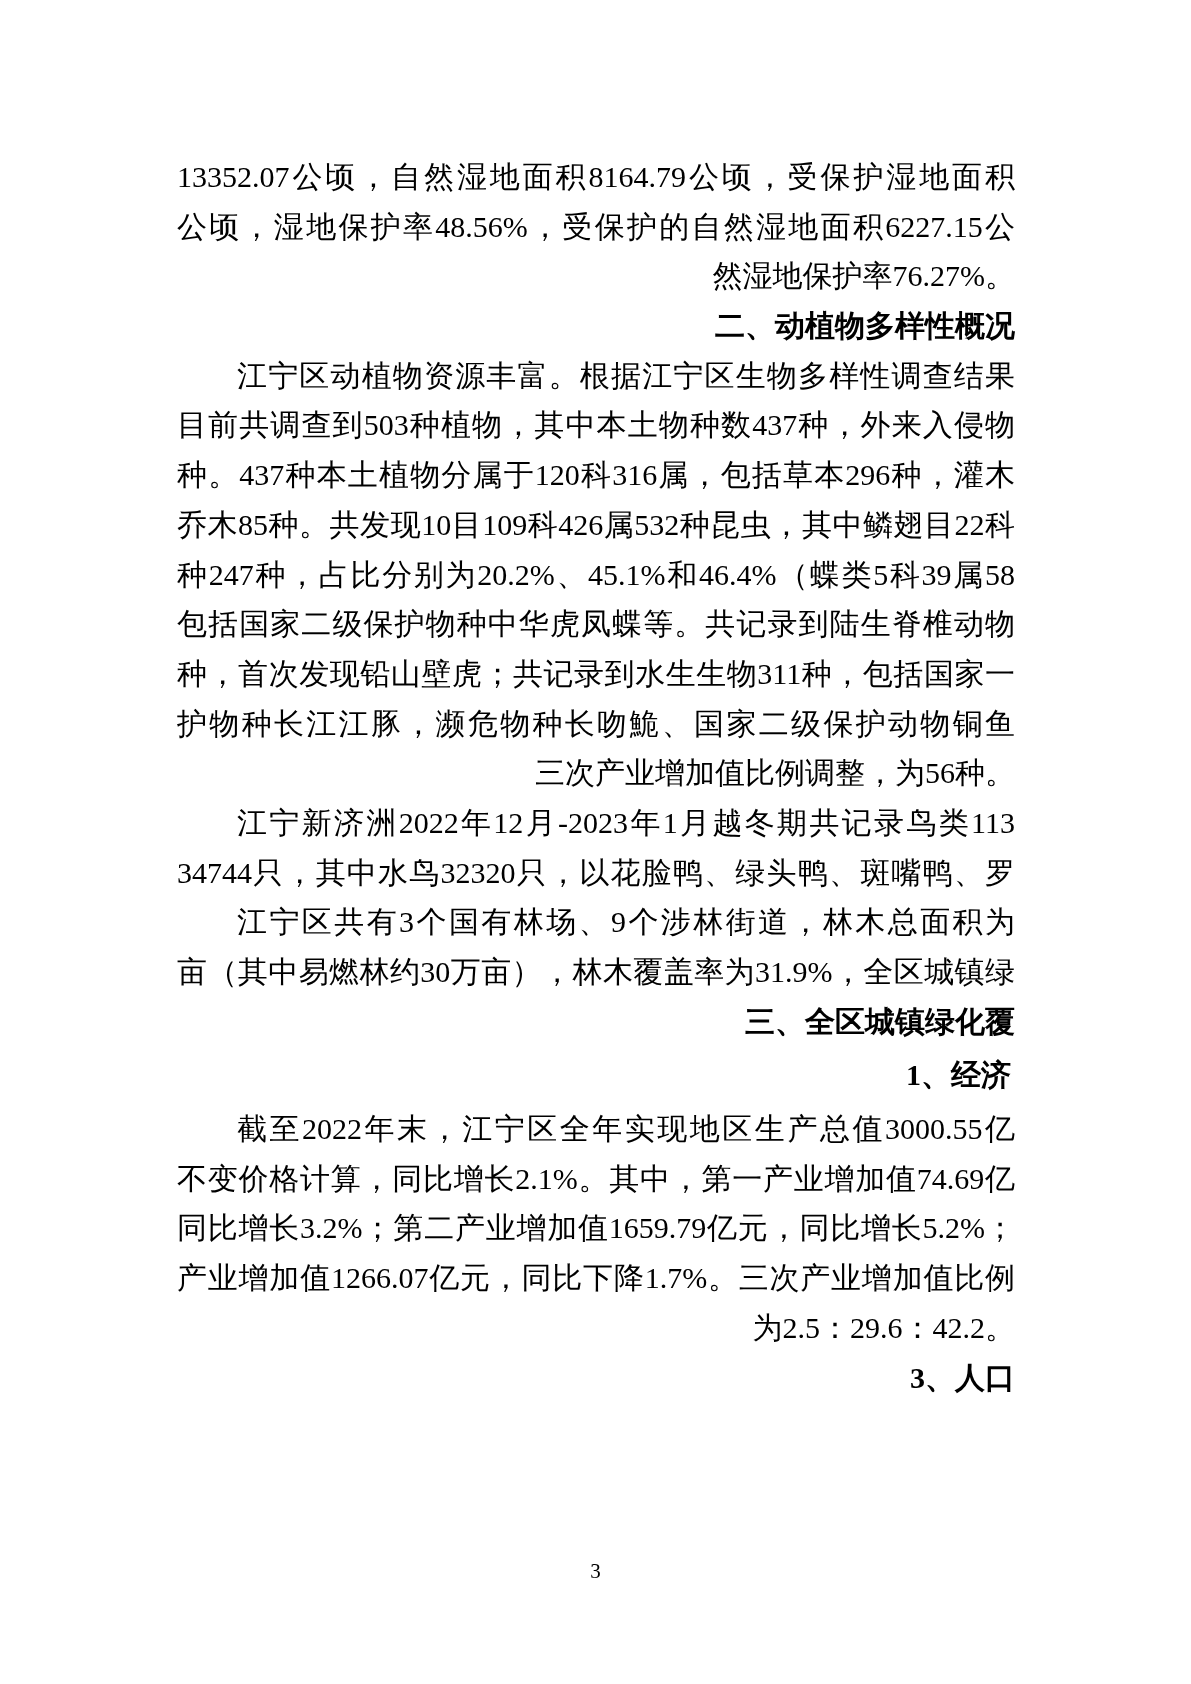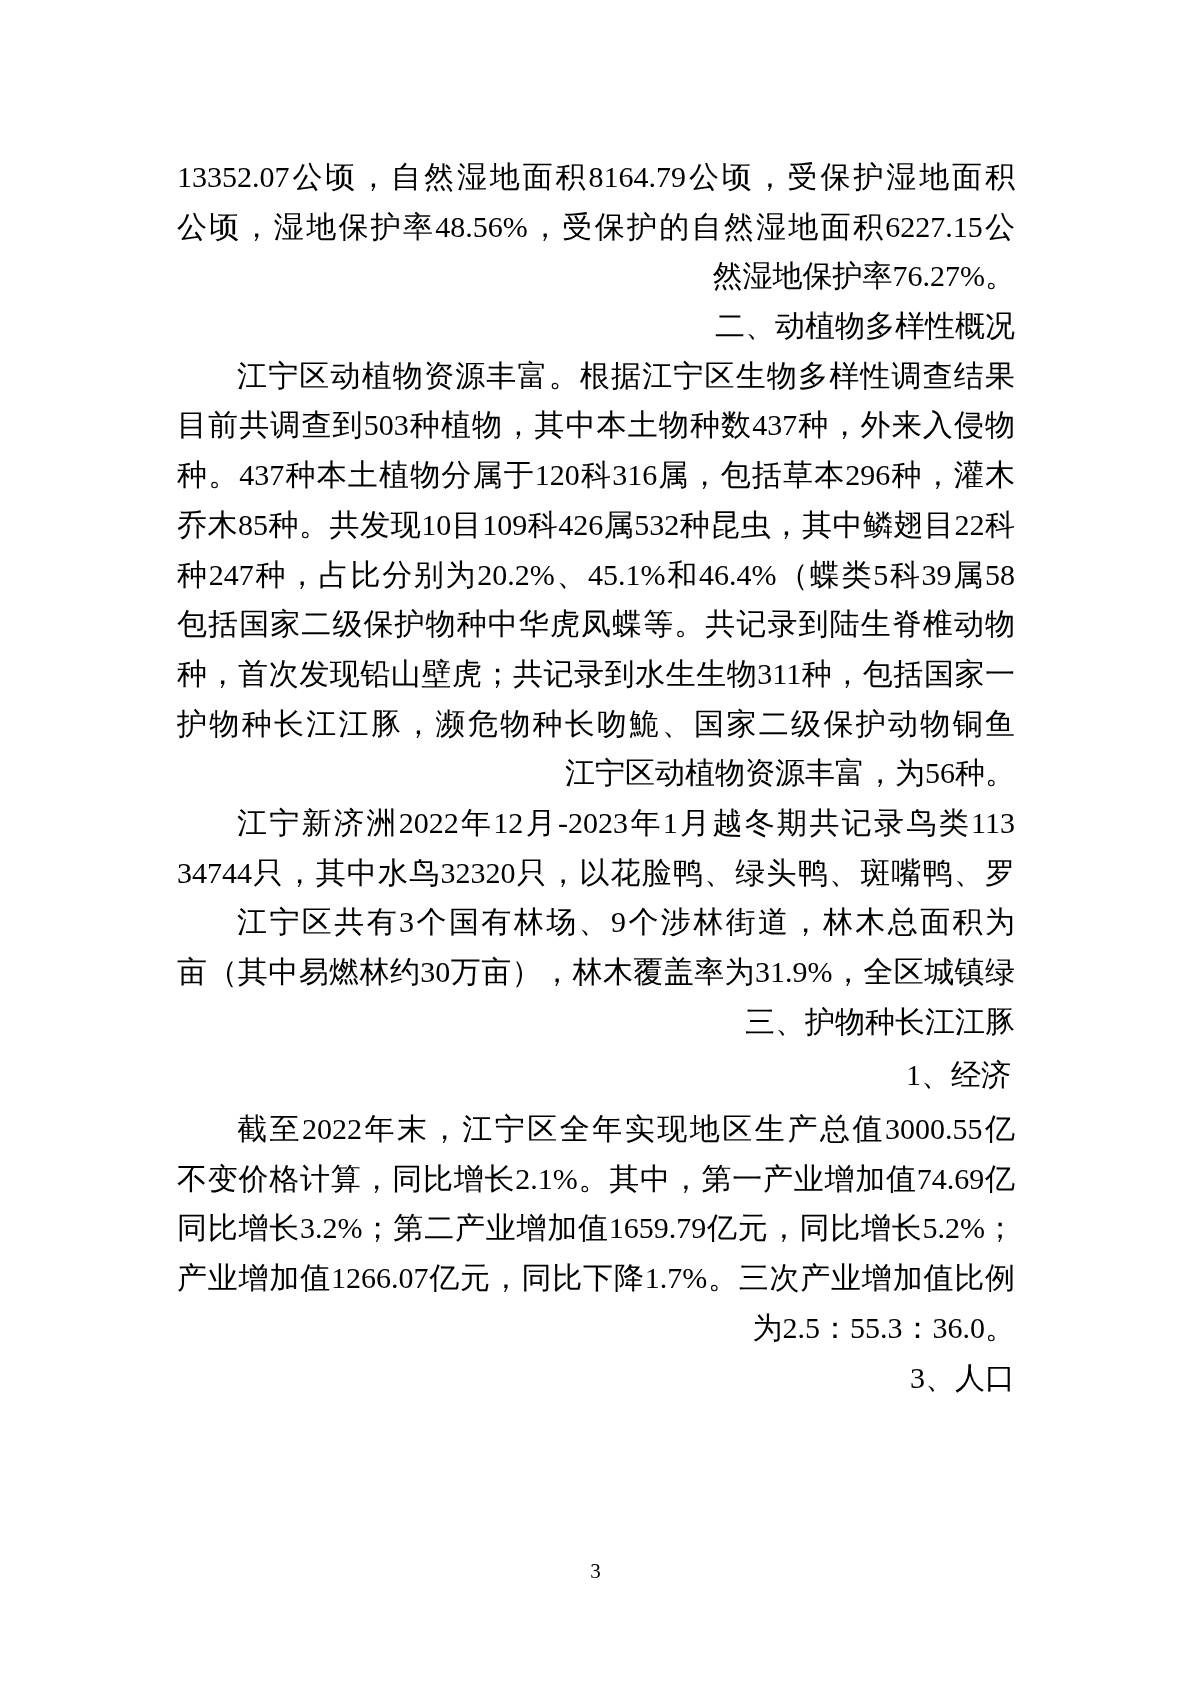--- a/index.html
+++ b/index.html
@@ -25,21 +25,21 @@
     line-height: 49.7px;
     height: 49.7px;
     overflow: hidden;
     text-align: right;
   }
   .fill {
     text-align: justify;
     text-align-last: justify;
   }
   .ind { text-indent: 60px; }
-  .h { font-weight: 400; }
+  .h { font-weight: 700; }
   .pageno {
     position: absolute;
     left: 0;
     top: 1556px;
     width: 100%;
     text-align: center;
     font-size: 21px;
     line-height: 30px;
   }
 </style>
@@ -59,42 +59,42 @@
 
     <p class="para">
       <span class="ln fill ind">江宁区动植物资源丰富。根据江宁区生物多样性调查结果显示，</span>
       <span class="ln fill">目前共调查到503种植物，其中本土物种数437种，外来入侵物种66</span>
       <span class="ln fill">种。437种本土植物分属于120科316属，包括草本296种，灌木56种，</span>
       <span class="ln fill">乔木85种。共发现10目109科426属532种昆虫，其中鳞翅目22科192</span>
       <span class="ln fill">种247种，占比分别为20.2%、45.1%和46.4%（蝶类5科39属58种），</span>
       <span class="ln fill">包括国家二级保护物种中华虎凤蝶等。共记录到陆生脊椎动物共250</span>
       <span class="ln fill">种，首次发现铅山壁虎；共记录到水生生物311种，包括国家一级保</span>
       <span class="ln fill">护物种长江江豚，濒危物种长吻鮠、国家二级保护动物铜鱼等。其</span>
-      <span class="ln">江宁区动植物资源丰富，为56种。</span>
+      <span class="ln">三次产业增加值比例调整，为56种。</span>
     </p>
 
     <p class="para">
       <span class="ln fill ind">江宁新济洲2022年12月-2023年1月越冬期共记录鸟类113种，</span>
       <span class="ln fill">34744只，其中水鸟32320只，以花脸鸭、绿头鸭、斑嘴鸭、罗纹鸭</span>
     </p>
 
     <p class="para">
       <span class="ln fill ind">江宁区共有3个国有林场、9个涉林街道，林木总面积为73.86万</span>
       <span class="ln fill">亩（其中易燃林约30万亩），林木覆盖率为31.9%，全区城镇绿化覆</span>
     </p>
 
-    <h2 class="ln h" style="margin:0">三、护物种长江江豚</h2>
+    <h2 class="ln h" style="margin:0">三、全区城镇绿化覆</h2>
     <h3 class="ln h" style="margin:4px">1、经济</h3>
 
     <p class="para">
       <span class="ln fill ind">截至2022年末，江宁区全年实现地区生产总值3000.55亿元，按</span>
       <span class="ln fill">不变价格计算，同比增长2.1%。其中，第一产业增加值74.69亿元，</span>
       <span class="ln fill">同比增长3.2%；第二产业增加值1659.79亿元，同比增长5.2%；第三</span>
       <span class="ln fill">产业增加值1266.07亿元，同比下降1.7%。三次产业增加值比例调整</span>
-      <span class="ln">为2.5：55.3：36.0。</span>
+      <span class="ln">为2.5：29.6：42.2。</span>
     </p>
 
     <h3 class="ln h" style="margin:0">3、人口</h3>
 
   </div>
 
   <div class="pageno">3</div>
 </div>
 
 </body></html>

